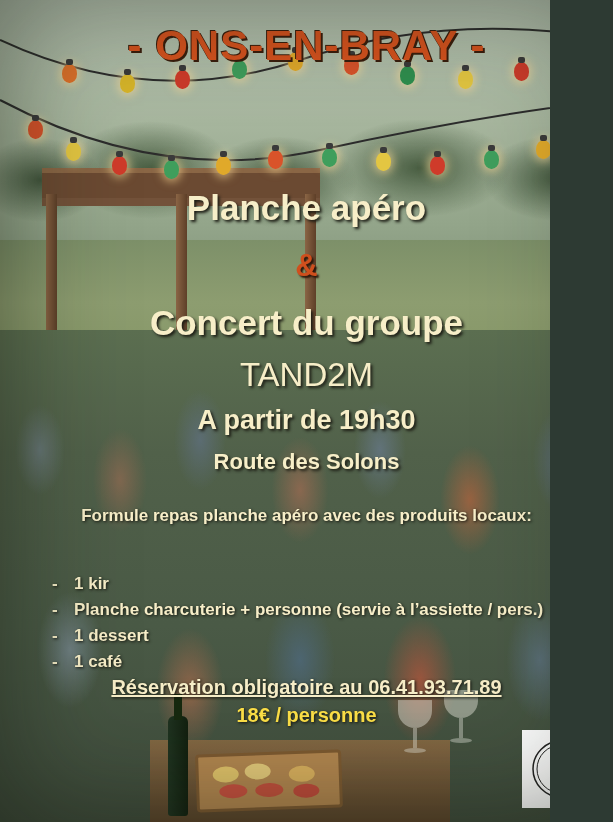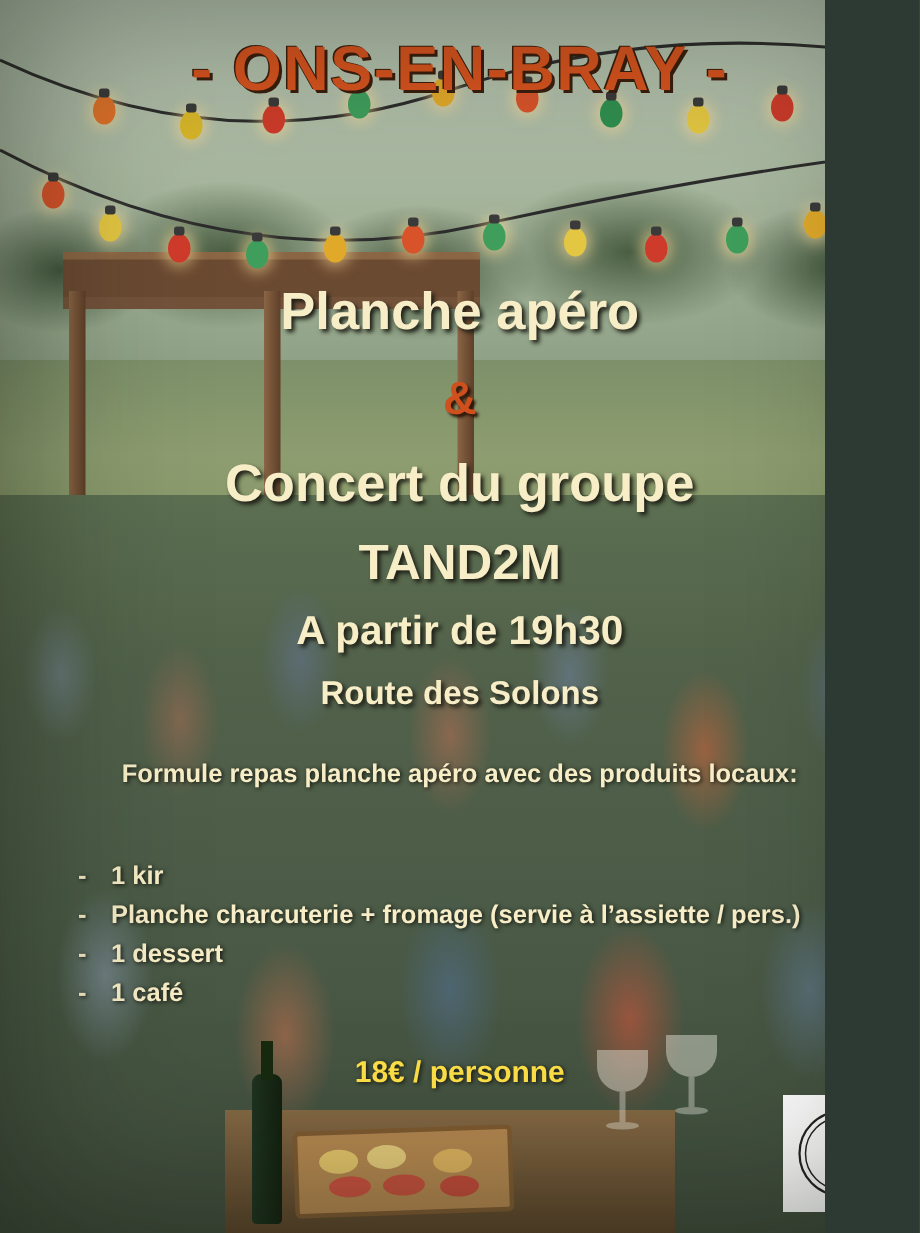--- a/index.html
+++ b/index.html
@@ -124,21 +124,21 @@
     text-shadow: 2px 2px 2px #2a1408;
   }
   .concert {
     top: 303px;
     font-size: 35px; font-weight: bold;
     color: #f7eec8;
     text-shadow: 2px 2px 3px #1c1c14;
   }
   .band {
     top: 356px;
-    font-size: 33px; font-weight: bold;
+    font-size: 33px; font-weight: normal;
     color: #f7eec8;
     text-shadow: 2px 2px 3px #1c1c14;
   }
   .hour {
     top: 405px;
     font-size: 27px; font-weight: bold;
     color: #f7eec8;
     text-shadow: 2px 2px 3px #1c1c14;
   }
   .address {
@@ -324,25 +324,26 @@
   <div class="txt planche">Planche apéro</div>
   <div class="txt amp">&amp;</div>
   <div class="txt concert">Concert du groupe</div>
   <div class="txt band">TAND2M</div>
   <div class="txt hour">A partir de 19h30</div>
   <div class="txt formula">Formule repas planche apéro avec des produits locaux:</div>
   <div class="txt address">Route des Solons</div>
 
   <ul class="items" id="menu-list">
       <li><span class="d">-</span><span>1 kir</span></li>
-      <li><span class="d">-</span><span>Planche charcuterie + fromage (servie à l’assiette / pers.)</span></li>
+      <li><span class="d">-</span><span>Planche charcuterie + personne (servie à l’assiette / pers.)</span></li>
       <li><span class="d">-</span><span>1 dessert</span></li>
       <li><span class="d">-</span><span>1 café</span></li>
     </ul>
 
+  <div class="txt reservation">Réservation obligatoire au 06.41.93.71.89</div>
   <div class="txt price">18€ / personne</div>
 
 
   <div class="logo-town">
     <svg width="60" height="60" viewBox="0 0 60 60">
       <circle cx="30" cy="30" r="28" fill="none" stroke="#222" stroke-width="1.5"></circle>
       <circle cx="30" cy="30" r="24" fill="none" stroke="#222" stroke-width="1"></circle>
       <path d="M30 16 L40 20 L40 32 Q40 40 30 45 Q20 40 20 32 L20 20 Z" fill="none" stroke="#222" stroke-width="1.4"></path>
       <path d="M22 30 L38 30 M30 20 L30 44" stroke="#222" stroke-width="1"></path>
       <path d="M22 14 L30 9 L38 14 Z" fill="#222"></path>

